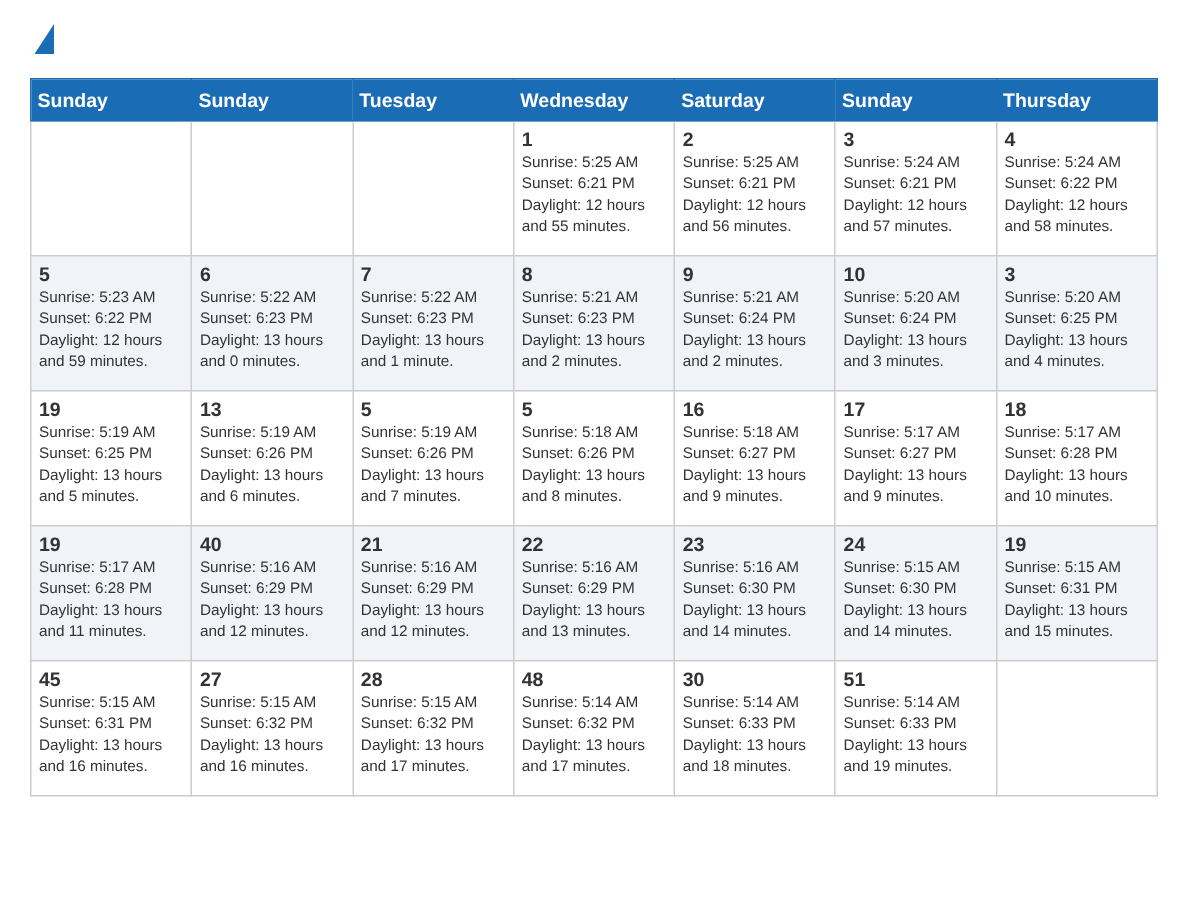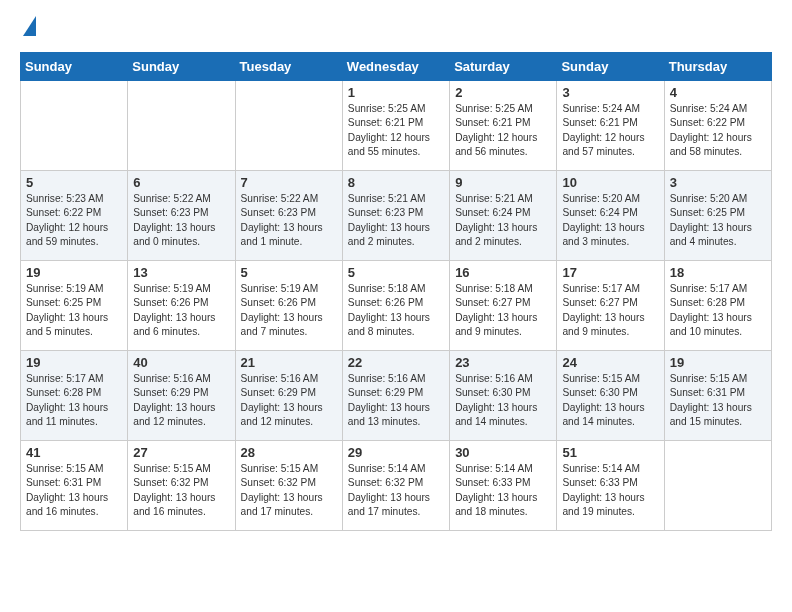--- a/index.html
+++ b/index.html
@@ -285,42 +285,42 @@
         <td>
           <span class="day-num">19</span>
           <div class="cell-text" style="white-space: pre-line;">Sunrise: 5:15 AM
 Sunset: 6:31 PM
 Daylight: 13 hours
 and 15 minutes.</div>
         </td>
       </tr>
       <tr>
         <td>
-          <span class="day-num">41</span>
+          <span class="day-num">45</span>
           <div class="cell-text" style="white-space: pre-line;">Sunrise: 5:15 AM
 Sunset: 6:31 PM
 Daylight: 13 hours
 and 16 minutes.</div>
         </td>
         <td>
           <span class="day-num">27</span>
           <div class="cell-text" style="white-space: pre-line;">Sunrise: 5:15 AM
 Sunset: 6:32 PM
 Daylight: 13 hours
 and 16 minutes.</div>
         </td>
         <td>
           <span class="day-num">28</span>
           <div class="cell-text" style="white-space: pre-line;">Sunrise: 5:15 AM
 Sunset: 6:32 PM
 Daylight: 13 hours
 and 17 minutes.</div>
         </td>
         <td>
-          <span class="day-num">29</span>
+          <span class="day-num">48</span>
           <div class="cell-text" style="white-space: pre-line;">Sunrise: 5:14 AM
 Sunset: 6:32 PM
 Daylight: 13 hours
 and 17 minutes.</div>
         </td>
         <td>
           <span class="day-num">30</span>
           <div class="cell-text" style="white-space: pre-line;">Sunrise: 5:14 AM
 Sunset: 6:33 PM
 Daylight: 13 hours

